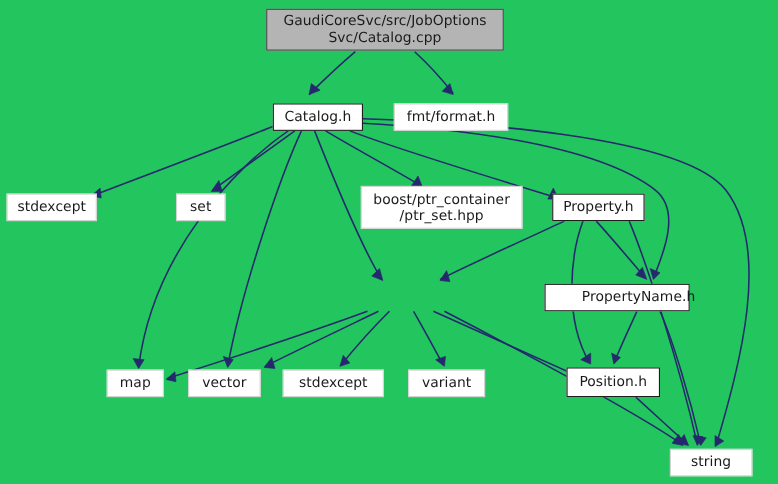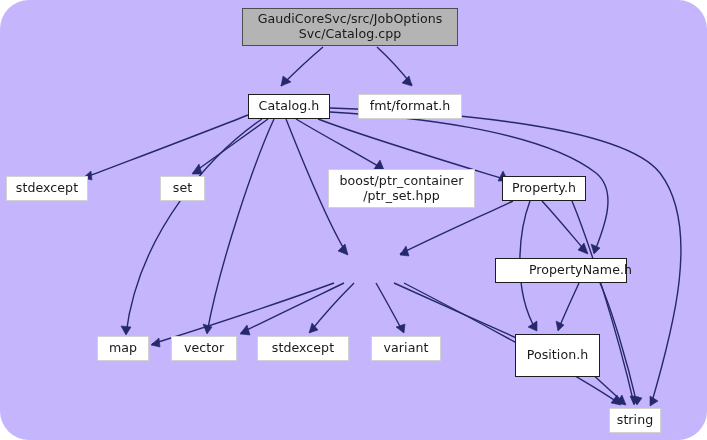--- a/index.html
+++ b/index.html
@@ -51,21 +51,21 @@
     border: 1.6px solid #1d1d1d;
   }
   .gnode.root {
     background: #b4b4b4;
     border: 1.6px solid #4d4d4d;
   }
 </style>
 </head>
 <body>
 
-<div id="graph-root" style="background: #c4b5fd; border-radius: 29px;">
+<div id="graph-root" style="background: #22c55e;">
   <svg id="graph-svg" viewBox="0 0 707 440" xmlns="http://www.w3.org/2000/svg">
       <path class="edge-path" d="M323,47 C310,58 295,72 281,86" stroke="#26286e"></path>
       <polygon class="edge-head" points="281,86 283,76 291,82" fill="#26286e" stroke="#26286e" stroke-width="4" stroke-linejoin="round"></polygon>
       <path class="edge-path" d="M377,47 C389,58 401,71 412,85" stroke="#26286e"></path>
       <polygon class="edge-head" points="412,86 402,83 409,76" fill="#26286e" stroke="#26286e" stroke-width="4" stroke-linejoin="round"></polygon>
       <path class="edge-path" d="M248,115 C208,131 131,160 84,178" stroke="#26286e"></path>
       <polygon class="edge-head" points="83,178 91,171 92,180" fill="#26286e" stroke="#26286e" stroke-width="4" stroke-linejoin="round"></polygon>
       <path class="edge-path" d="M268,119 C246,135 215,157 193,173" stroke="#26286e"></path>
       <polygon class="edge-head" points="192,174 199,164 202,174" fill="#26286e" stroke="#26286e" stroke-width="4" stroke-linejoin="round"></polygon>
       <path class="edge-path" d="M296,119 C321,134 356,153 383,169" stroke="#26286e"></path>
@@ -116,15 +116,15 @@
     <div class="gnode system" style="left: 6px; top: 176px; width: 82px; height: 25px; border-color: rgb(210, 210, 210); color: rgb(26, 26, 26);">stdexcept</div>
     <div class="gnode system" style="left: 160px; top: 176px; width: 45px; height: 25px; border-color: rgb(210, 210, 210); color: rgb(26, 26, 26);">set</div>
     <div class="gnode system" style="left: 328px; top: 169px; width: 147px; height: 39px; border-color: rgb(210, 210, 210); color: rgb(26, 26, 26);">boost/ptr_container
 /ptr_set.hpp</div>
     <div class="gnode header" style="left: 502px; top: 176px; width: 84px; height: 25px; border-color: rgb(29, 29, 29); color: rgb(26, 26, 26);">Property.h</div>
     <div class="gnode header" style="left: 495px; top: 258px; width: 132px; height: 25px; border-color: rgb(29, 29, 29); color: rgb(26, 26, 26); padding-left: 39px;">PropertyName.h</div>
     <div class="gnode system" style="left: 97px; top: 336px; width: 52px; height: 25px; border-color: rgb(210, 210, 210); color: rgb(26, 26, 26);">map</div>
     <div class="gnode system" style="left: 171px; top: 336px; width: 66px; height: 25px; border-color: rgb(210, 210, 210); color: rgb(26, 26, 26);">vector</div>
     <div class="gnode system" style="left: 257px; top: 336px; width: 92px; height: 25px; border-color: rgb(210, 210, 210); color: rgb(26, 26, 26);">stdexcept</div>
     <div class="gnode system" style="left: 371px; top: 336px; width: 70px; height: 25px; border-color: rgb(210, 210, 210); color: rgb(26, 26, 26);">variant</div>
-    <div class="gnode header" style="left: 515px; top: 334px; width: 85px; height: 43px; border-color: rgb(29, 29, 29); color: rgb(26, 26, 26);">Position.h</div>
-    <div class="gnode system" style="left: 609px; top: 408px; width: 52px; height: 25px; border-color: rgb(210, 210, 210); color: rgb(26, 26, 26);">string</div>
+    <div class="gnode header" style="left: 515px; top: 334px; width: 85px; height: 27px; border-color: rgb(29, 29, 29); color: rgb(26, 26, 26);">Position.h</div>
+    <div class="gnode system" style="left: 609px; top: 408px; width: 75px; height: 25px; border-color: rgb(210, 210, 210); color: rgb(26, 26, 26);">string</div>
   </div>
 
 </body></html>

